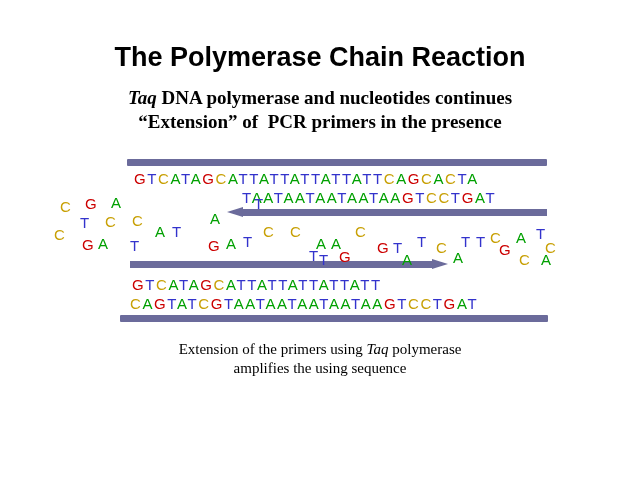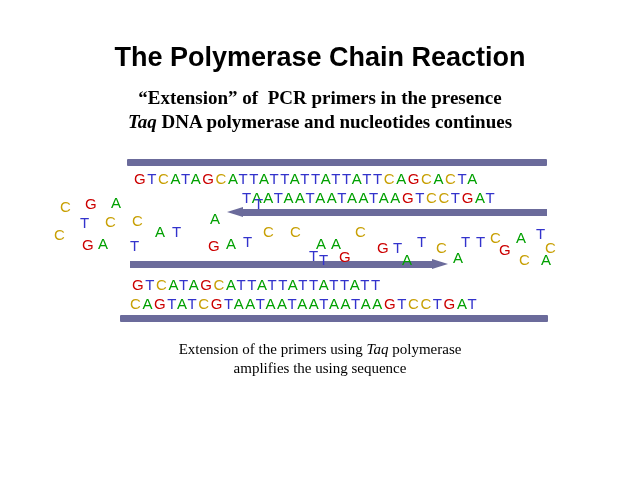--- a/index.html
+++ b/index.html
@@ -71,22 +71,22 @@
   .caption i{font-style:italic;}
 </style>
 </head>
 <body>
 
 <div id="slide">
 
   <div class="title">The Polymerase Chain Reaction</div>
 
   <div class="subtitle">
+    <span class="ln"><i>Taq</i><span> DNA polymerase and nucleotides continues</span></span>
     <span class="ln">“Extension” of  PCR primers in the presence</span>
-    <span class="ln"><i>Taq</i><span> DNA polymerase and nucleotides continues</span></span>
   </div>
 
   <div class="dna">
 
     <div class="bar" style="left:115px;top:159px;width:420px;"></div>
 
     <div class="seq" id="seq-top-template" style="left:122px;top:170px;"><span class="G">G</span><span class="T">T</span><span class="C">C</span><span class="A">A</span><span class="T">T</span><span class="A">A</span><span class="G">G</span><span class="C">C</span><span class="A">A</span><span class="T">T</span><span class="T">T</span><span class="A">A</span><span class="T">T</span><span class="T">T</span><span class="A">A</span><span class="T">T</span><span class="T">T</span><span class="A">A</span><span class="T">T</span><span class="T">T</span><span class="A">A</span><span class="T">T</span><span class="T">T</span><span class="C">C</span><span class="A">A</span><span class="G">G</span><span class="C">C</span><span class="A">A</span><span class="C">C</span><span class="T">T</span><span class="A">A</span></div>
 
     <div class="seq" id="seq-top-primer" style="left:230px;top:189px;"><span class="T">T</span><span class="A">A</span><span class="A">A</span><span class="T">T</span><span class="A">A</span><span class="A">A</span><span class="T">T</span><span class="A">A</span><span class="A">A</span><span class="T">T</span><span class="A">A</span><span class="A">A</span><span class="T">T</span><span class="A">A</span><span class="A">A</span><span class="G">G</span><span class="T">T</span><span class="C">C</span><span class="C">C</span><span class="T">T</span><span class="G">G</span><span class="A">A</span><span class="T">T</span></div>
 

